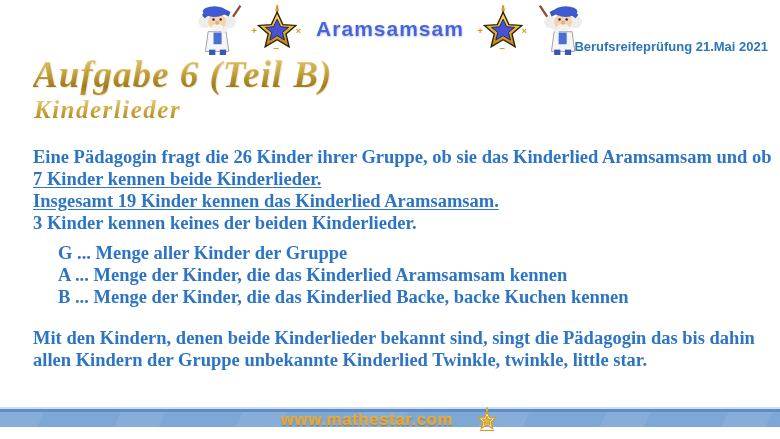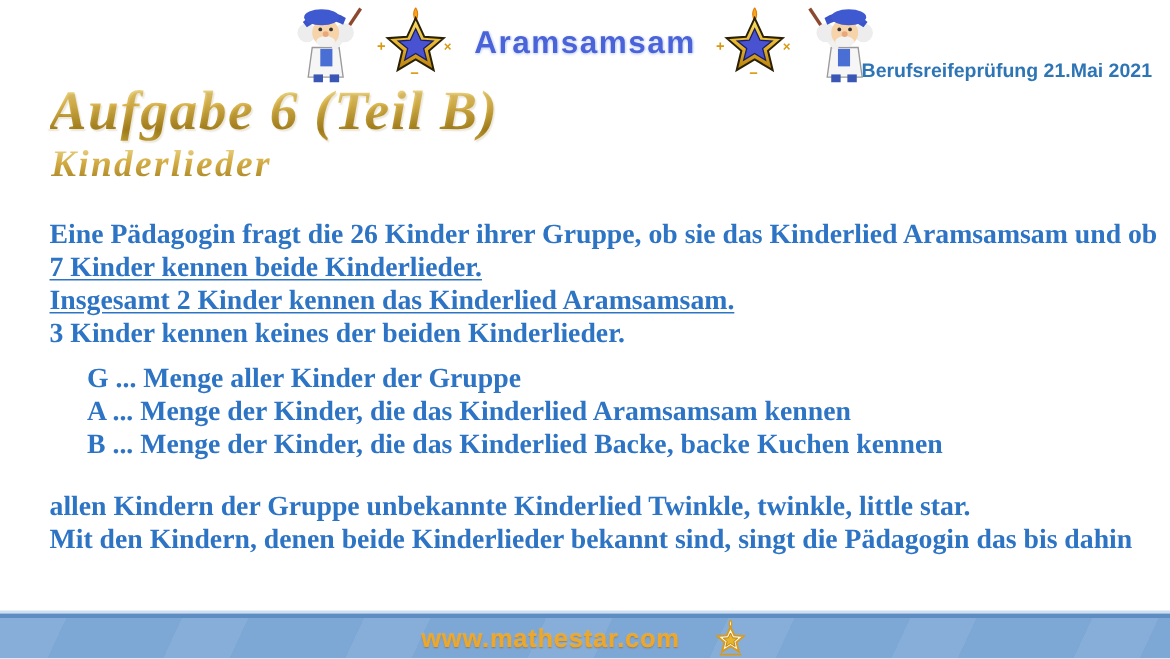--- a/index.html
+++ b/index.html
@@ -88,21 +88,21 @@
 
   
   .footer {
     position: absolute;
     left: 0; right: 0; bottom: 0;
     height: 32px;
   }
   .footer-line-light { height: 2px; background: #cddff0; }
   .footer-line-dark  { height: 3px; background: #5d8dc3; }
   .footer-bar {
-    height: 27px;
+    height: 15px;
     background:
       repeating-linear-gradient(115deg,
         rgba(255,255,255,0.08) 0 40px, rgba(255,255,255,0) 40px 110px),
       #7da7d5;
     display: flex;
     align-items: center;
     justify-content: center;
     gap: 22px;
   }
   .footer-link {
@@ -195,32 +195,32 @@
   </div>
 
   <div class="date-label">Berufsreifeprüfung 21.Mai 2021</div>
 
   <div class="title-main">Aufgabe 6 (Teil B)</div>
   <div class="title-sub">Kinderlieder</div>
 
   <div class="body-text">
     <div class="line">Eine Pädagogin fragt die 26 Kinder ihrer Gruppe, ob sie das Kinderlied Aramsamsam und ob</div>
     <div class="line u">7 Kinder kennen beide Kinderlieder.</div>
-    <div class="line u">Insgesamt 2 Kinder kennen das Kinderlied Aramsamsam.</div>
+    <div class="line u">Insgesamt 19 Kinder kennen das Kinderlied Aramsamsam.</div>
     <div class="line">3 Kinder kennen keines der beiden Kinderlieder.</div>
 
     <div class="def-block">
       <div class="line">G ... Menge aller Kinder der Gruppe</div>
       <div class="line">A ... Menge der Kinder, die das Kinderlied Aramsamsam kennen</div>
       <div class="line">B ... Menge der Kinder, die das Kinderlied Backe, backe Kuchen kennen</div>
     </div>
 
     <div class="closing-block">
+      <div class="line">Mit den Kindern, denen beide Kinderlieder bekannt sind, singt die Pädagogin das bis dahin</div>
       <div class="line">allen Kindern der Gruppe unbekannte Kinderlied Twinkle, twinkle, little star.</div>
-      <div class="line">Mit den Kindern, denen beide Kinderlieder bekannt sind, singt die Pädagogin das bis dahin</div>
     </div>
   </div>
 
   <div class="footer">
     <div class="footer-line-light"></div>
     <div class="footer-line-dark"></div>
     <div class="footer-bar">
       <span class="footer-link">www.mathestar.com</span>
       <span class="icon">
         <svg viewBox="0 0 30 32" width="24" height="26">

